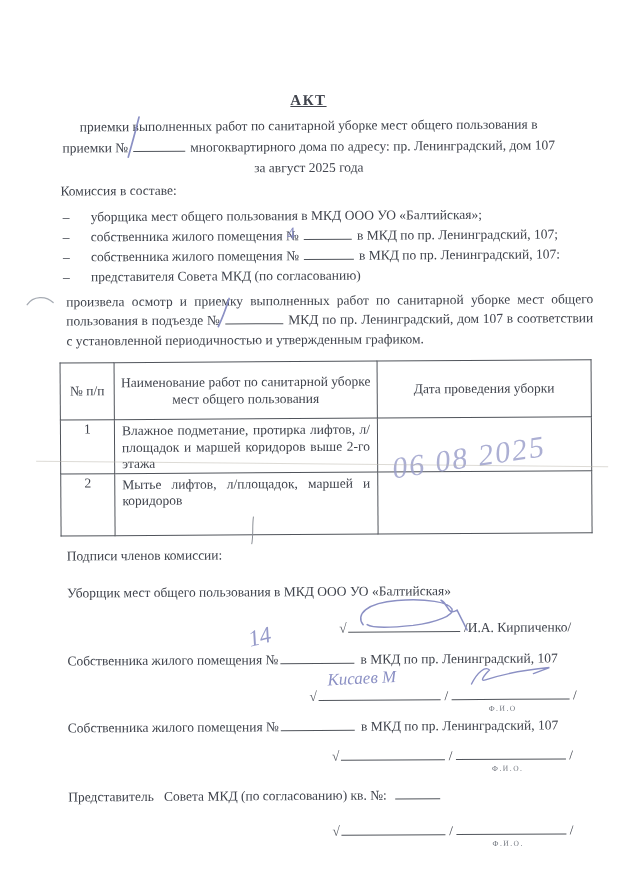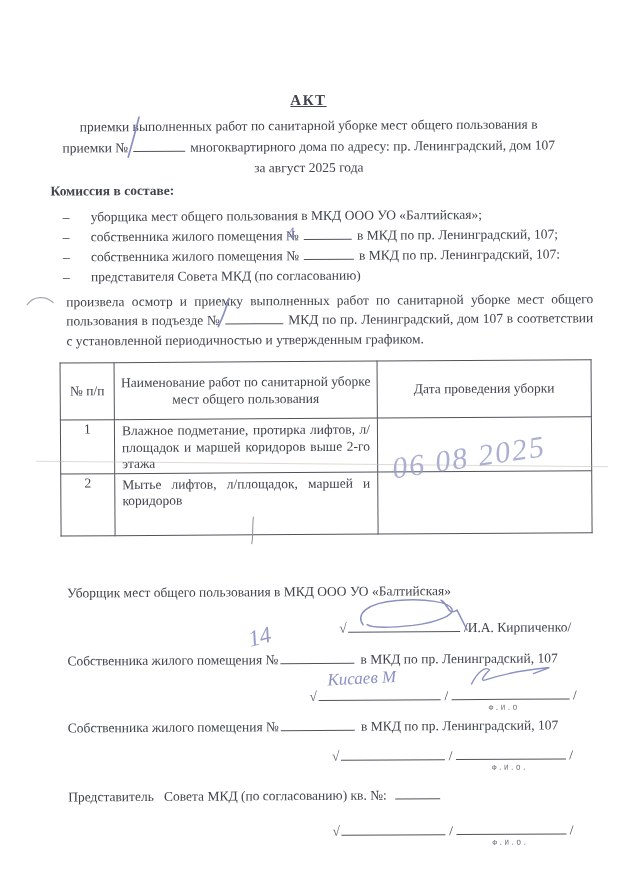--- a/index.html
+++ b/index.html
@@ -31,21 +31,21 @@
   td.c-num{width:41px;text-align:center;}
   td.c-work{width:290px;padding:3px 7px 0 7px;text-align:justify;line-height:16.5px;}
   td.c-date{width:201px;text-align:center;}
   tr.hdr td{text-align:center;vertical-align:middle;line-height:17.5px;padding:4px 6px;}
   tr.r1{height:50px;}
   tr.r1 td{overflow:hidden;}
   tr.r2{height:62px;}
   .sigrow{white-space:nowrap;font-size:13.5px;color:var(--text);}
   .useg{display:inline-block;border-bottom:1px solid var(--line);height:13px;vertical-align:baseline;}
   .check{margin-right:2px;color:#585c64;}
-  .fio{font-size:7.5px;letter-spacing:1.5px;color:var(--fio);font-family:Liberation Mono, monospace;}
+  .fio{font-size:7.5px;letter-spacing:1.5px;color:var(--fio);}
   .hw{color:var(--ink);font-style:italic;white-space:nowrap;font-family:"Liberation Serif",serif;}
   .hw-date{font-size:30px;letter-spacing:2px;opacity:.8;transform:rotate(-8deg);transform-origin:left center;color:var(--ink-light);}
   .hw-num{font-size:17px;transform:rotate(-8deg);}
   .hw-apart{font-size:23px;transform:rotate(-13deg);opacity:.9;}
   .hw-name{font-size:17px;transform:rotate(-2.5deg);}
   .crease{height:1.3px;background:rgba(188,183,173,.5);transform:rotate(0.9deg);transform-origin:left center;}
   svg{display:block;}
 </style>
 </head>
 <body>
@@ -60,21 +60,21 @@
       <span>приемки №</span><span class="blank" style="width:52px;"></span><span>многоквартирного дома по адресу: пр. Ленинградский, дом 107</span>
     </div>
     <div class="abs center body-text" style="top:158px;left:0;">за август 2025 года</div>
 
     <div class="abs" style="left:127px;top:114px;" aria-label="1">
       <svg width="18" height="44" viewBox="0 0 18 44">
           <path d="M14,2 C11,14 7,28 3,42" fill="none" stroke="var(--ink)" stroke-width="1.7" stroke-linecap="round"></path>
         </svg>
     </div>
 
-    <div class="abs body-text" style="top:180px;left:52px;font-weight:bold;">Комиссия в составе:</div>
+    <div class="abs body-text" style="top:180px;left:62px;">Комиссия в составе:</div>
     <div class="abs list body-text" style="top:206px;left:64px;">
       <div class="list-item">
         <span class="dash">–</span>
         <span>уборщика мест общего пользования в МКД ООО УО «Балтийская»;</span>
       </div>
       <div class="list-item">
         <span class="dash">–</span>
         <span>собственника жилого помещения №</span><span class="blank" style="width:48px;"></span><span>в МКД по пр. Ленинградский, 107;</span>
       </div>
       <div class="list-item">
@@ -128,20 +128,21 @@
     <span class="abs hw hw-date" style="left:392px;top:452px;">06 08 2025</span>
 
     <div class="abs crease" style="left:36px;top:459px;width:572px;"></div>
 
     <div class="abs" style="left:248px;top:516px;">
       <svg width="8" height="28" viewBox="0 0 8 28">
           <path d="M5,0 C3.5,10 5,19 3,28" fill="none" stroke="#8b8f96" stroke-width="1"></path>
         </svg>
     </div>
 
+    <div class="abs body-text" style="top:545px;left:66px;">Подписи членов комиссии:</div>
     <div class="abs body-text" style="top:582px;left:66px;">Уборщик мест общего пользования в МКД ООО УО «Балтийская»</div>
 
     <div class="abs sigrow" style="top:619px;left:338px;">
       <span class="check">√</span><span class="useg" style="width:112px;"></span>
       <span>/И.А. Кирпиченко/</span>
     </div>
 
     <div class="abs" style="left:352px;top:597px;">
       <svg width="118" height="40" viewBox="0 0 118 40">
         <path d="M10,28 C2,18 14,6 44,4 C74,2 96,6 99,13 C101,19 84,26 60,29 C40,31 20,32 14,28 M88,4 C96,8 94,20 104,14 L114,34" fill="none" stroke="var(--ink)" stroke-width="1.5" stroke-linecap="round"></path>

